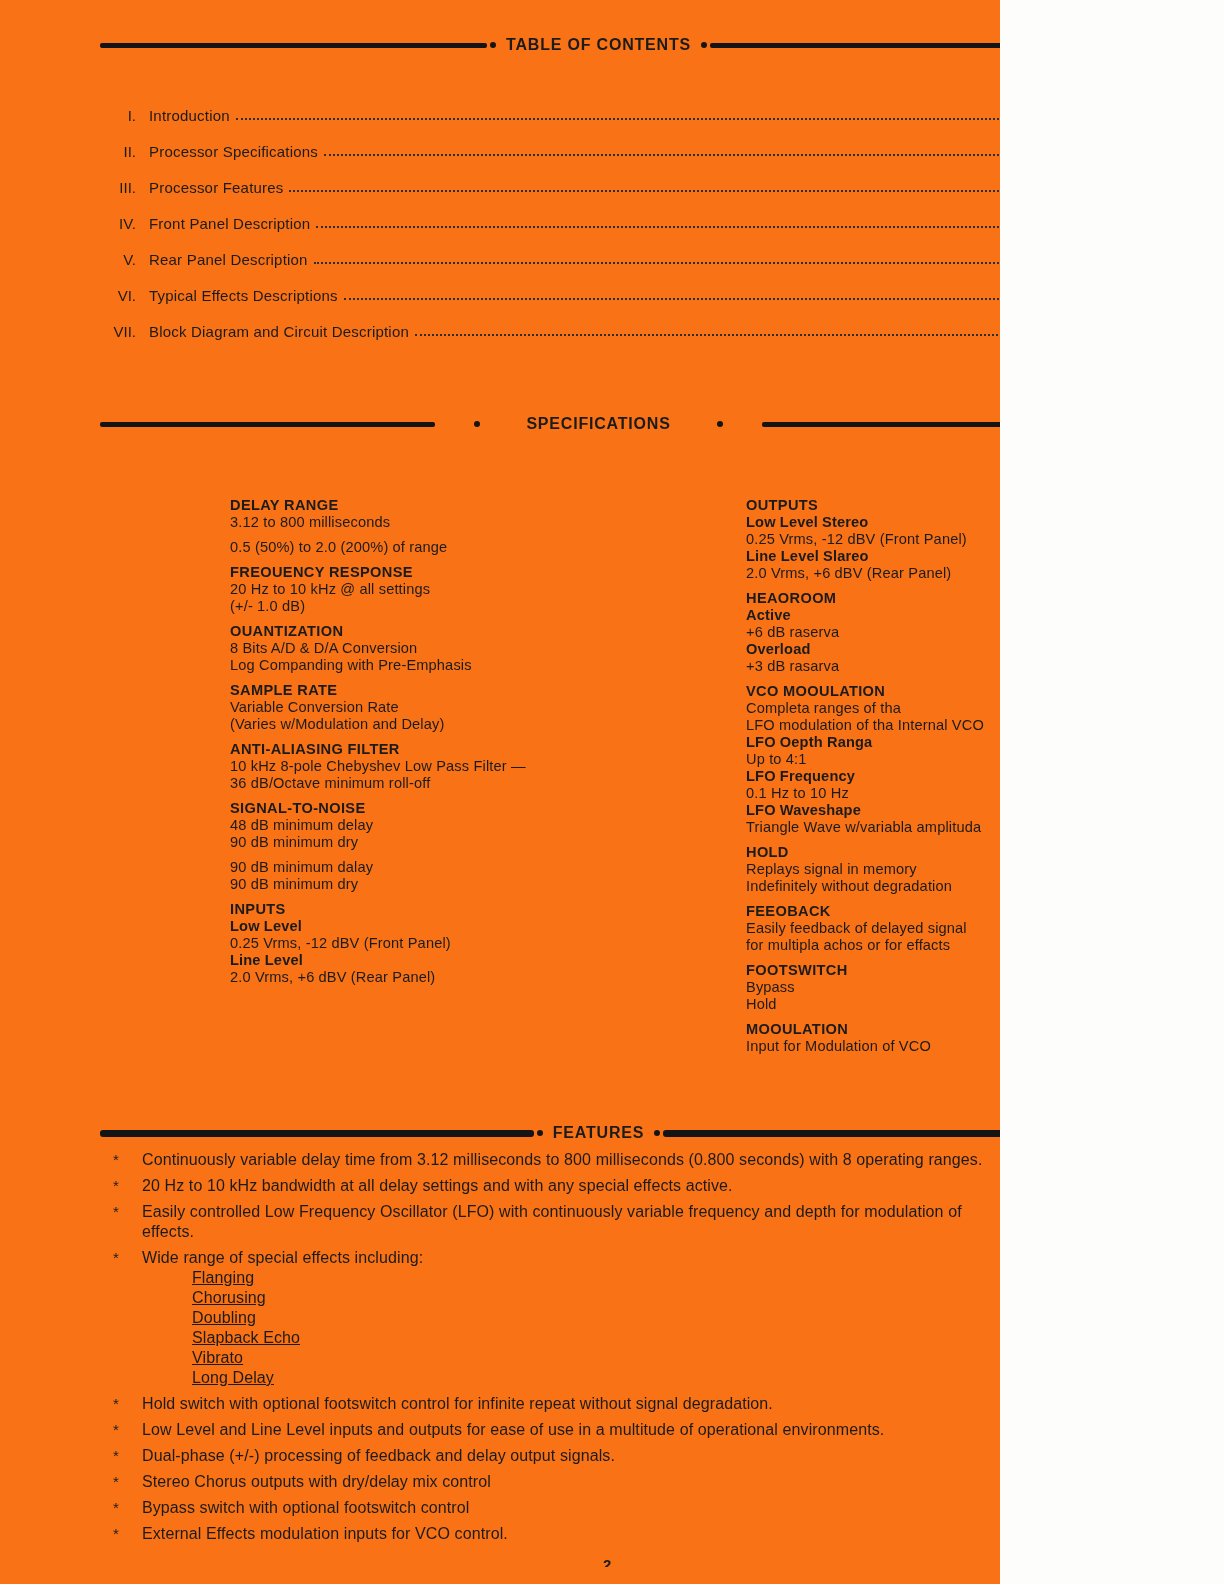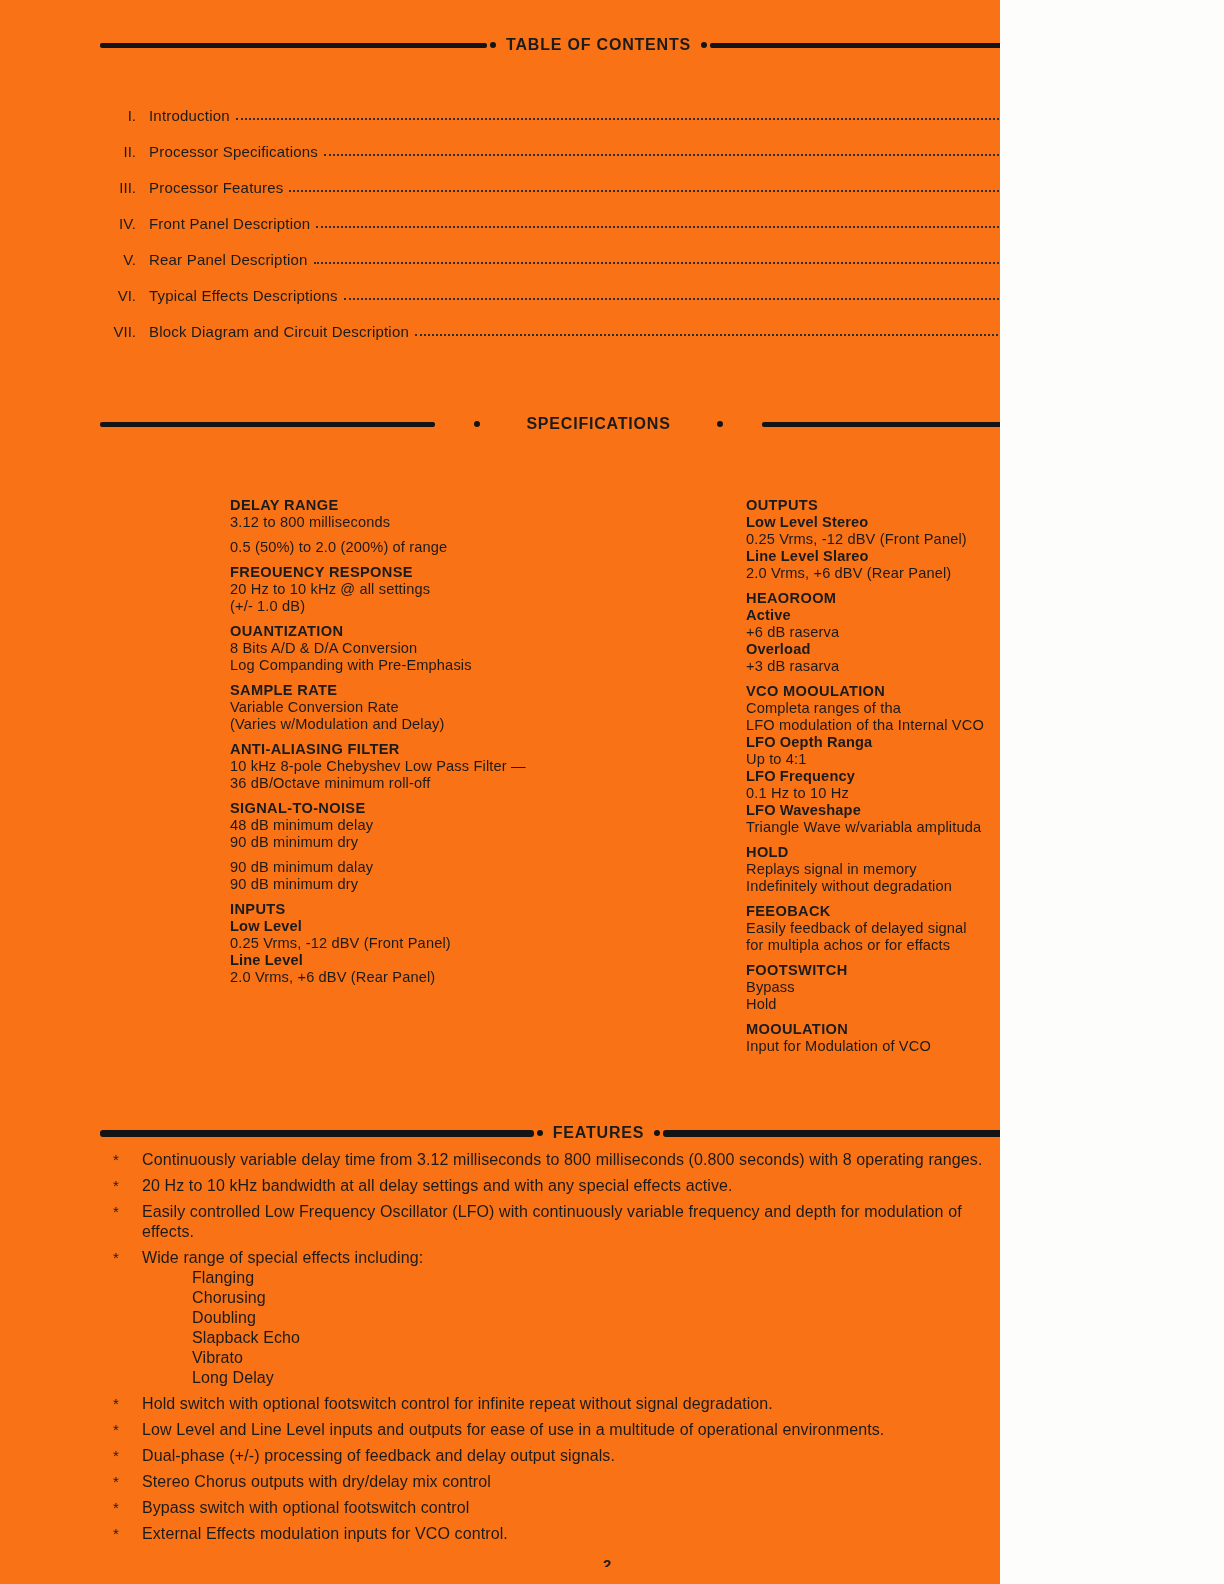--- a/index.html
+++ b/index.html
@@ -28,21 +28,21 @@
   #spec-left{left:230px;width:480px;}
   #spec-right{left:746px;width:430px;}
   .spec-section{margin-bottom:8px;}
   .spec-title{font-weight:700;letter-spacing:.35px;}
   .spec-line.bold{font-weight:700;}
   
   .features-list{position:absolute;top:1150px;left:113px;width:1002px;font-size:16px;line-height:20px;}
   .feat-row{display:flex;margin-bottom:6px;}
   .feat-star{width:29px;flex:none;font-size:15px;}
   .feat-body{flex:1;letter-spacing:.1px;}
-  .feat-sub{padding-left:50px;}
+  .feat-sub{padding-left:50px;text-decoration:underline;}
   
   .pagenum{position:absolute;left:603px;top:1556px;font-size:15px;font-weight:700;height:11px;overflow:hidden;}
 </style>
 </head>
 <body>
 
 <div class="page">
 
   <div class="rule" id="toc-rule">
     <span class="bar"></span>

